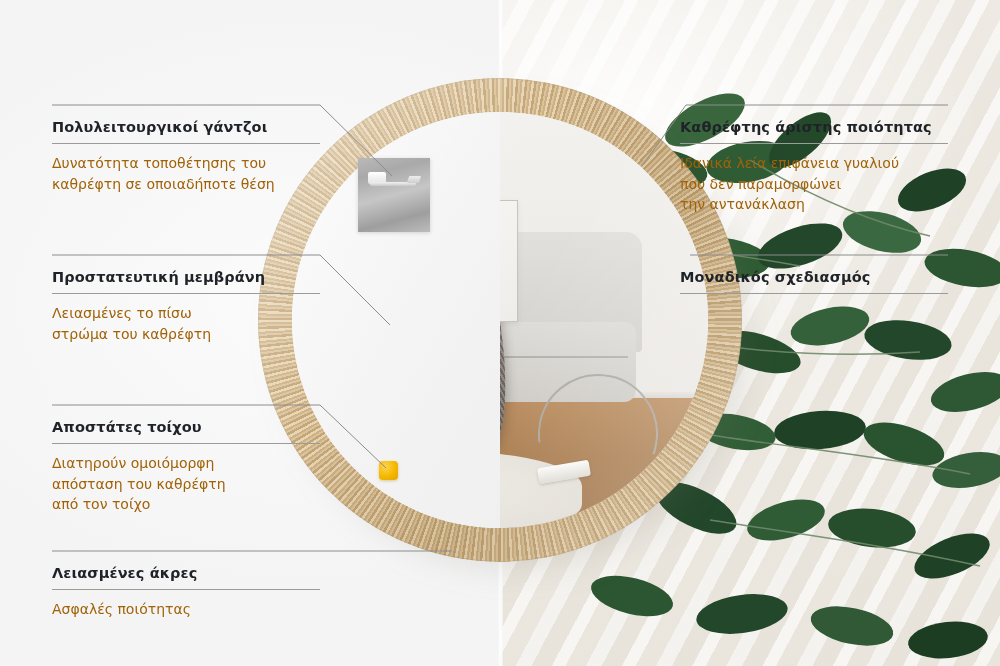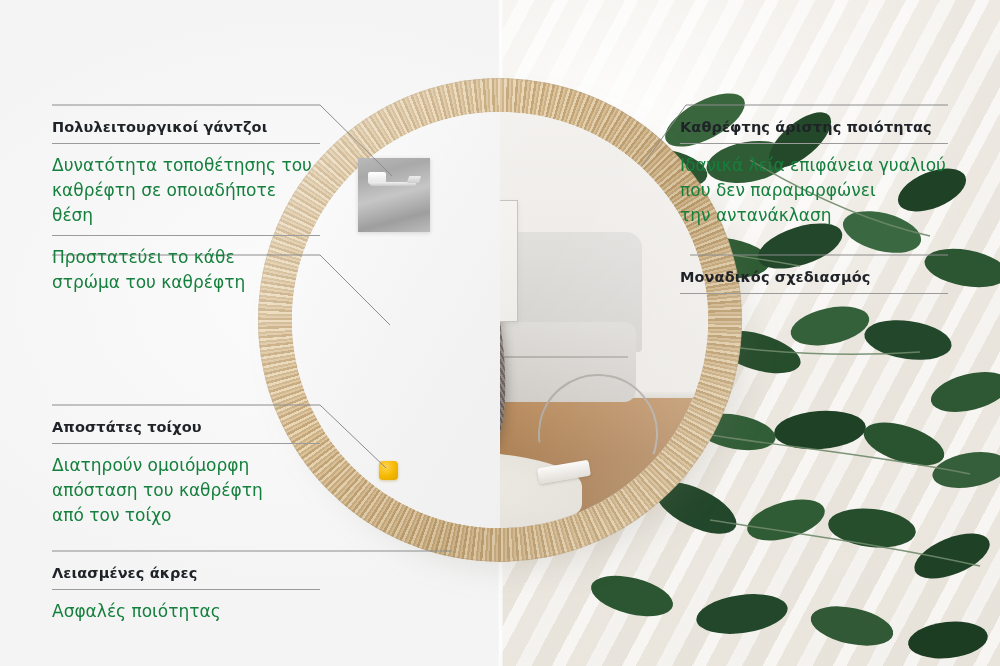--- a/index.html
+++ b/index.html
@@ -156,21 +156,21 @@
   .leaders { position:absolute; left:0; top:0; width:1000px; height:666px; pointer-events:none; }
 
   
   .callout { position:absolute; }
   .callout h3 {
     font-size:14.5px; font-weight:700; color:#1f2328; letter-spacing:.1px;
     line-height:1.25; white-space:nowrap;margin-top:40px;
   }
   .callout .rule { height:1px; background:#9b9b9b; margin:7px 0 9px; }
   .callout p {
-    font-size:17px; line-height:1.46; color:#15803d; font-weight:400;
+    font-size:14px; line-height:1.46; color:#a16207; font-weight:400;
   }
   .c-left { left:52px; width:268px; }
   .c-left .rule { width:268px; }
   .c-right { width:268px; text-align:left; }
   .c-right .rule { width:268px; }
 
   .cl1 { top:78px; }
   .cl2 { top:228px; }
   .cl3 { top:378px; }
   .cl4 { top:524px; }
@@ -290,22 +290,23 @@
   </svg>
 
   <div class="callout c-left cl1">
     <h3>Πολυλειτουργικοί γάντζοι</h3>
     <div class="rule"></div>
     <p style="white-space: pre-line;">Δυνατότητα τοποθέτησης του
 καθρέφτη σε οποιαδήποτε θέση</p>
   </div>
 
   <div class="callout c-left cl2">
-    <div class="rule"></div>
-    <p style="white-space: pre-line;">Προστατεύει το κάθε
+    <h3>Προστατευτική μεμβράνη</h3>
+    <div class="rule"></div>
+    <p style="white-space: pre-line;">Λειασμένες το πίσω
 στρώμα του καθρέφτη</p>
   </div>
 
   <div class="callout c-left cl3">
     <h3>Αποστάτες τοίχου</h3>
     <div class="rule"></div>
     <p style="white-space: pre-line;">Διατηρούν ομοιόμορφη
 απόσταση του καθρέφτη
 από τον τοίχο</p>
   </div>

